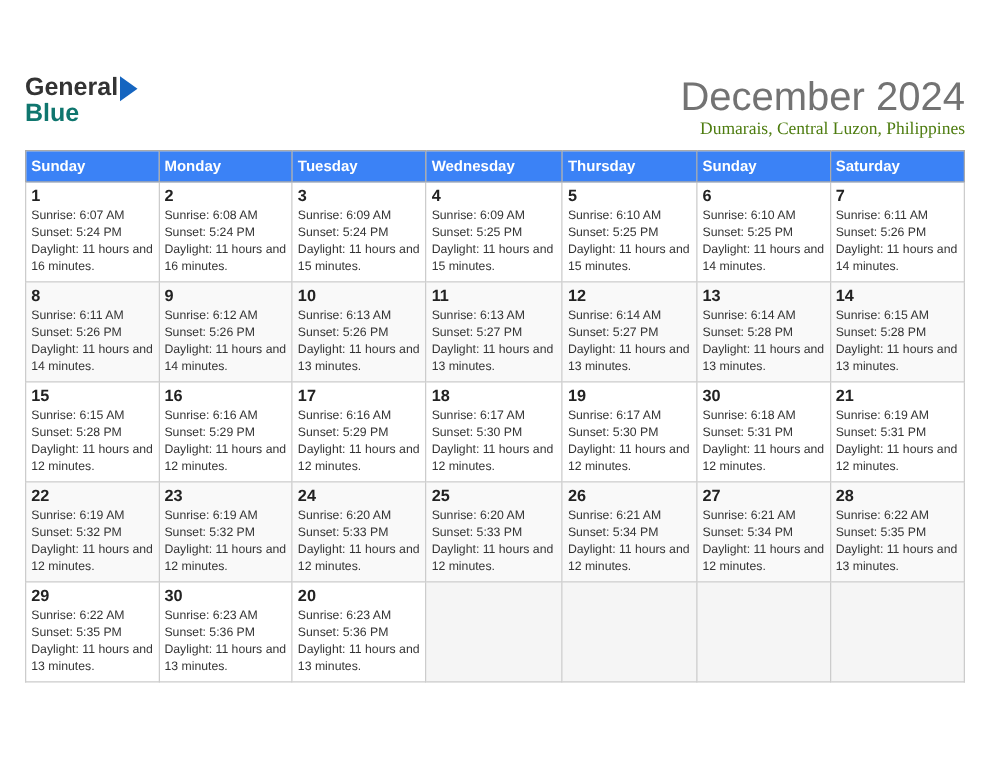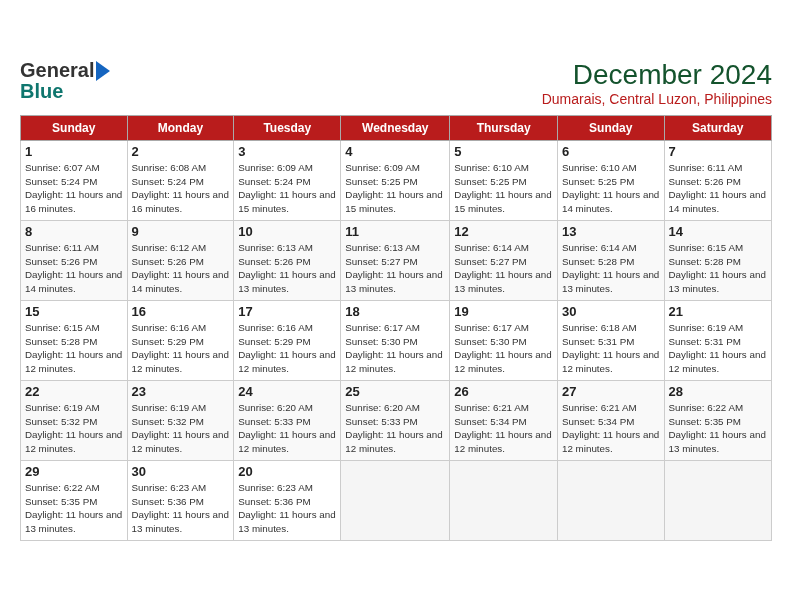--- a/index.html
+++ b/index.html
@@ -37,38 +37,39 @@
       vertical-align: middle;
     }
     .logo-row {
       display: flex;
       align-items: center;
     }
     .title-block {
       text-align: right;
     }
     .month-title {
-      font-size: 28px;
+      font-size: 32px;
       font-weight: normal;
-      color: #14532d;
+      color: #737373;
     }
     .subtitle {
       font-size: 14px;
-      color: #b91c1c;
+      color: #4d7c0f;
+      font-family: Liberation Serif, serif;
     }
     .calendar-table {
       width: 100%;
       border-collapse: collapse;
       font-size: 10.5px;
     }
     .calendar-table th {
-      background-color: #b91c1c;
+      background-color: #3b82f6;
       color: #fff;
       padding: 5px 4px;
-      text-align: center;
+      text-align: left;
       font-size: 12px;
       font-weight: bold;
       border: 1px solid #aaa;
     }
     .calendar-table td {
       border: 1px solid #ccc;
       vertical-align: top;
       padding: 3px 4px;
       height: 80px;
       background: #fff;

